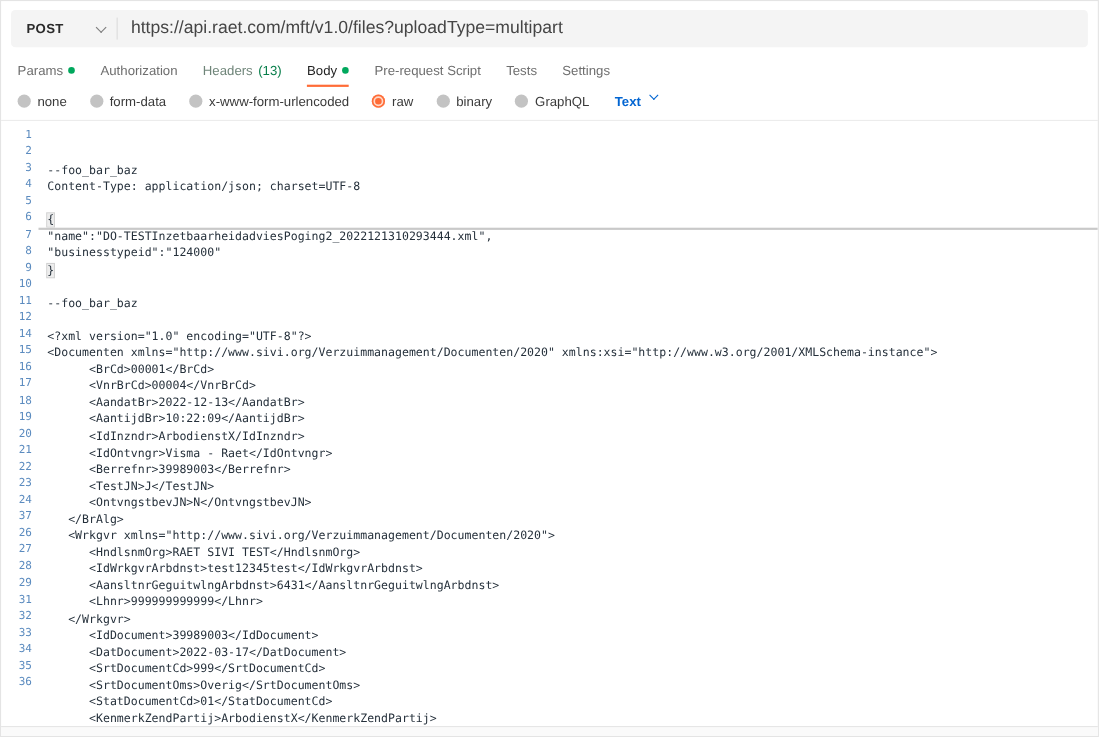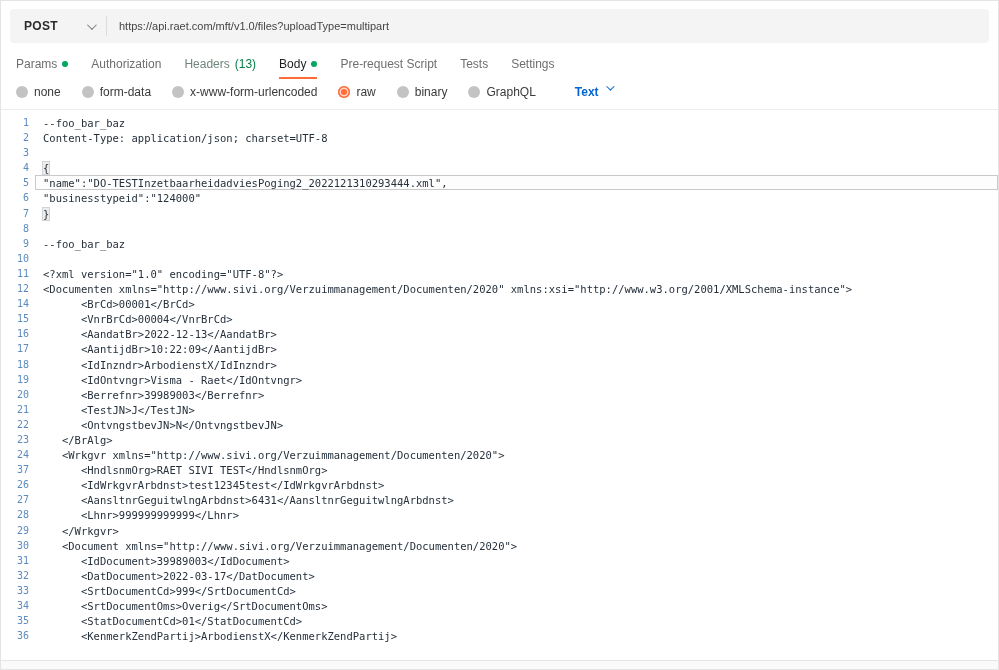--- a/index.html
+++ b/index.html
@@ -12,21 +12,21 @@
   .request-bar-wrap { padding:8px 9px 0 9px; }
   .request-bar { height:34px; background:#f4f4f4; border-radius:4px;
                  display:flex; align-items:center; }
   .method-select { display:flex; align-items:center; justify-content:space-between;
                    width:96px; padding:0 12px 0 14px; cursor:pointer; height:100%; }
   .method-label { font-size:12px; font-weight:bold; color:#2b2b2b; letter-spacing:.3px; }
   .chev { width:7px; height:7px; border-right:1.6px solid #7d7d7d;
           border-bottom:1.6px solid #7d7d7d; transform:rotate(45deg) translateY(-2px); }
   .bar-divider { width:1px; height:20px; background:#dcdcdc; }
   .url-input { flex:1; border:0; background:transparent; outline:none;
-               font-size:11px; color:#454545; padding:0 12px; height:100%;
+               font-size:16px; color:#454545; padding:0 12px; height:100%;
                font-family:"Liberation Sans", sans-serif; }
 
   
   .tabs-row { display:flex; align-items:center; gap:23px; padding:14px 0 0 15px;
               height:36px; }
   .tab { position:relative; font-size:12px; color:#6e6e6e; cursor:pointer;
          padding-bottom:8px; display:flex; align-items:center; gap:5px; white-space:nowrap; }
   .tab.active { color:#1f1f1f; }
   .tab.active::after { content:""; position:absolute; left:0; right:0; bottom:0;
                        height:2px; background:#ff6c37; }
@@ -34,35 +34,35 @@
   .tab .count { color:#077e4a; }
   .tab.has-count { color:#6f8579; }
 
   
   .radio-row { display:flex; align-items:center; gap:21px; padding:6px 0 10px 15px; }
   .radio-opt { display:flex; align-items:center; gap:6px; cursor:pointer; }
   .radio-circle { width:12px; height:12px; border-radius:50%; background:#c3c3c3; }
   .radio-opt.selected .radio-circle { background:#ff6c37;
       box-shadow:inset 0 0 0 1.5px #ff6c37, inset 0 0 0 3px #ffd9c9; }
   .radio-label { font-size:12px; color:#3a3a3a; }
-  .lang-select { display:flex; align-items:flex-start; gap:7px; cursor:pointer; margin-left:18px; }
+  .lang-select { display:flex; align-items:flex-start; gap:7px; cursor:pointer; margin-left:2px; }
   .lang-value { font-size:12px; font-weight:bold; color:#0265d2; }
   .chev-blue { width:6px; height:6px; border-right:1.6px solid #0265d2;
                border-bottom:1.6px solid #0265d2; transform:rotate(45deg) translateY(-2px); }
 
   .section-divider { height:1px; background:#ececec; }
 
   
   .editor { flex:1; overflow:hidden; padding-top:5px; position:relative;
             font-family:"DejaVu Sans Mono", monospace; }
   .code-row { display:flex; align-items:stretch; height:15.1px; }
   .gutter { width:34px; flex:none; text-align:right; padding-right:6px;
             font-size:10px; line-height:15.1px; color:#5b8bbf; user-select:none; }
   .code-line { flex:1; font-size:10.5px; line-height:15.1px; color:#25303b;
-               white-space:pre; border:1px solid transparent; padding-left:7px; }
+               white-space:pre; border:1px solid transparent; padding-left:7px;margin-top:32px; }
   .code-row.active-line .code-line { border-color:#c9c9c9; background:#fdfdfd; }
   .bracket-hl { background:#ededed; outline:1px solid #d2d2d2; }
 
   .editor-footer { height:9px; background:#fafafa; border-top:1px solid #e6e6e6; }
 </style>
 </head>
 <body>
 
 <div class="app">
 
@@ -244,24 +244,20 @@
       </div>
       <div class="code-row">
         <div class="gutter">28</div>
         <div class="code-line">      &lt;Lhnr&gt;999999999999&lt;/Lhnr&gt;</div>
       </div>
       <div class="code-row">
         <div class="gutter">29</div>
         <div class="code-line">   &lt;/Wrkgvr&gt;</div>
       </div>
       <div class="code-row">
-        <div class="gutter">30</div>
-        <div class="code-line">   &lt;Document xmlns="http://www.sivi.org/Verzuimmanagement/Documenten/2020"&gt;</div>
-      </div>
-      <div class="code-row">
         <div class="gutter">31</div>
         <div class="code-line">      &lt;IdDocument&gt;39989003&lt;/IdDocument&gt;</div>
       </div>
       <div class="code-row">
         <div class="gutter">32</div>
         <div class="code-line">      &lt;DatDocument&gt;2022-03-17&lt;/DatDocument&gt;</div>
       </div>
       <div class="code-row">
         <div class="gutter">33</div>
         <div class="code-line">      &lt;SrtDocumentCd&gt;999&lt;/SrtDocumentCd&gt;</div>

